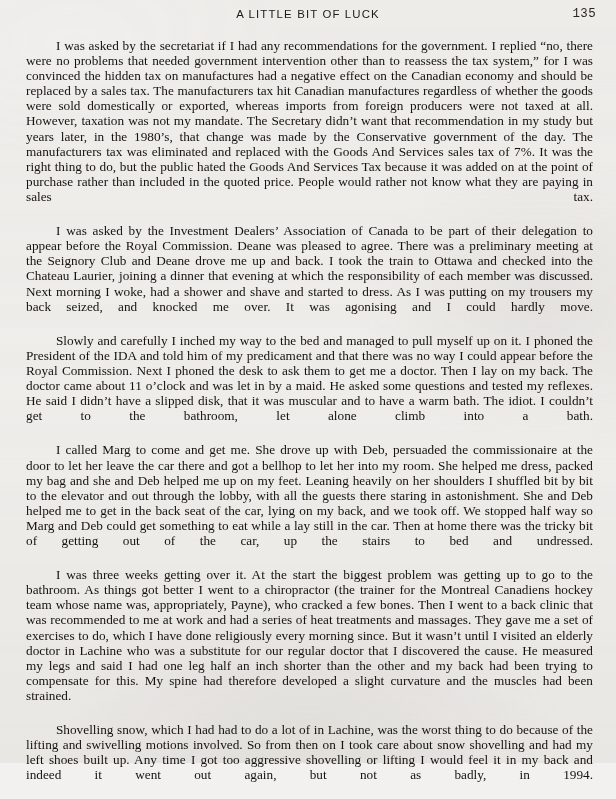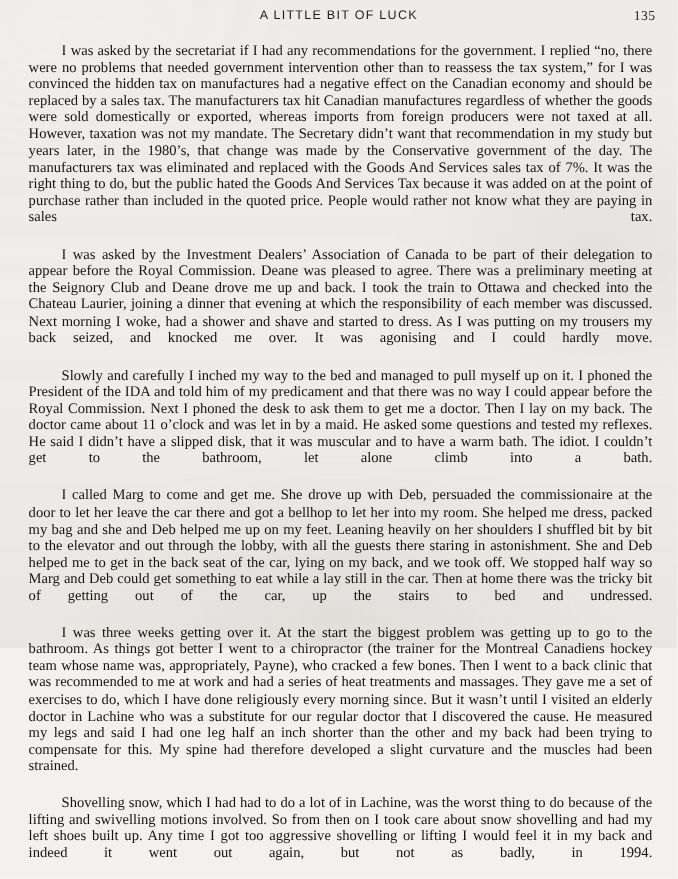--- a/index.html
+++ b/index.html
@@ -11,21 +11,21 @@
     height: 799px;
     background: #f2f1ef;
     font-family: "Liberation Serif", "DejaVu Serif", serif;
     color: #14120f;
     overflow: hidden;
   }
 
   .page {
     position: relative;
     width: 616px;
-    height: 589px;
+    height: 763px;
     background: #f2f1ef;
     box-sizing: border-box;
   }
 
   
   .page::before {
     content: "";
     position: absolute;
     inset: 0;
     pointer-events: none;
@@ -49,21 +49,21 @@
     letter-spacing: 1.15px;
     color: #1d1b18;
     line-height: 14px;
     white-space: nowrap;
   }
 
   .folio {
     position: absolute;
     top: 7px;
     right: 20px;
-    font-family: Liberation Serif, serif;
+    font-family: Liberation Mono, monospace;
     font-size: 12.4px;
     letter-spacing: 0.4px;
     color: #2a2723;
     line-height: 14px;
   }
 
   .body-col {
     position: absolute;
     top: 34px;
     left: 22px;

